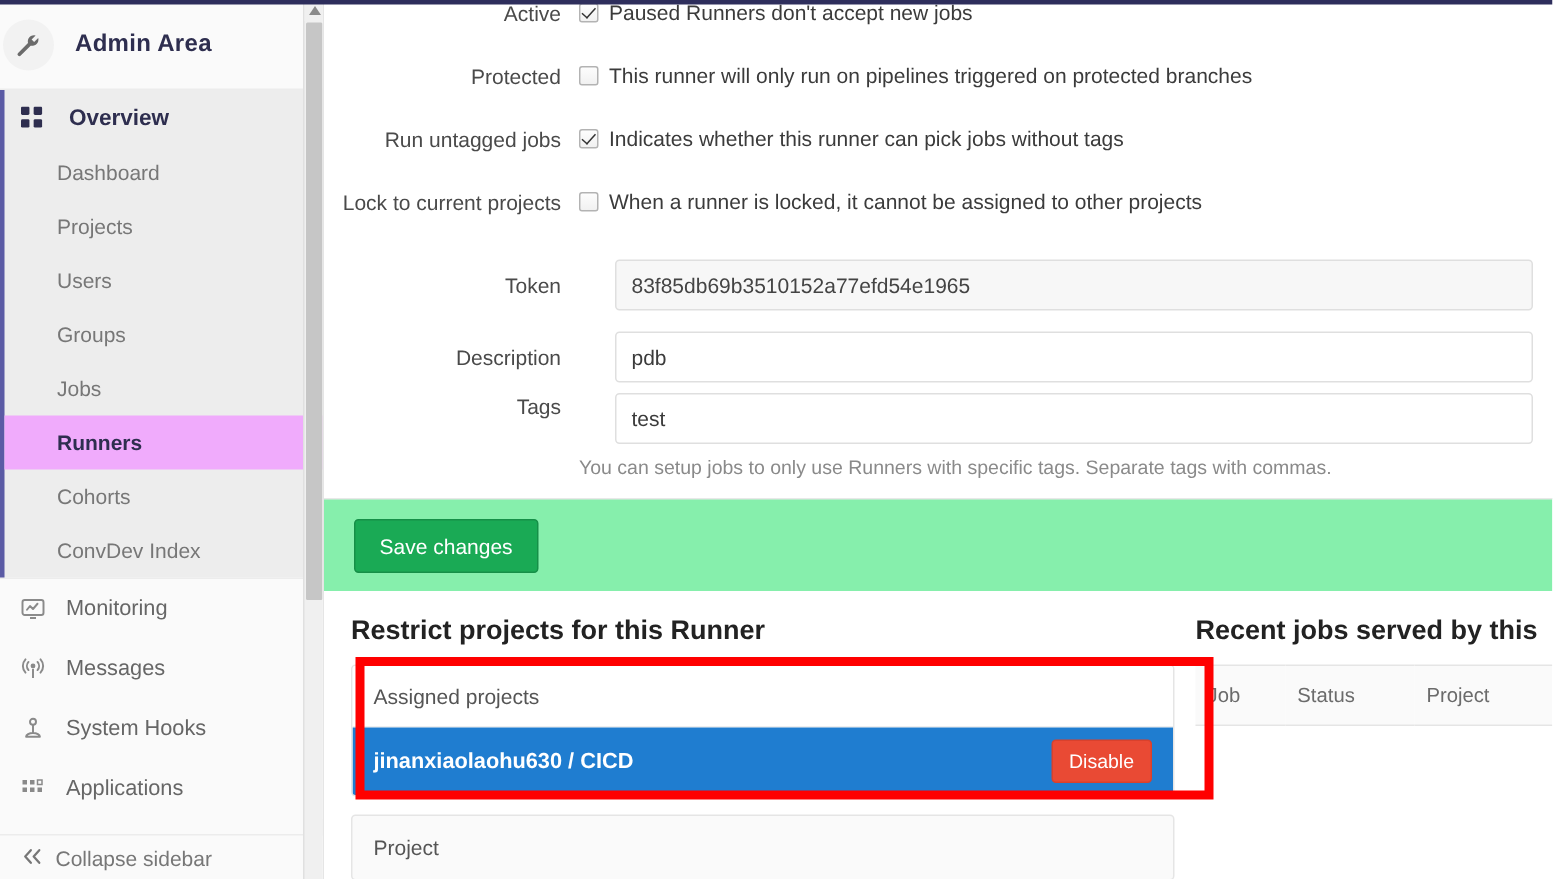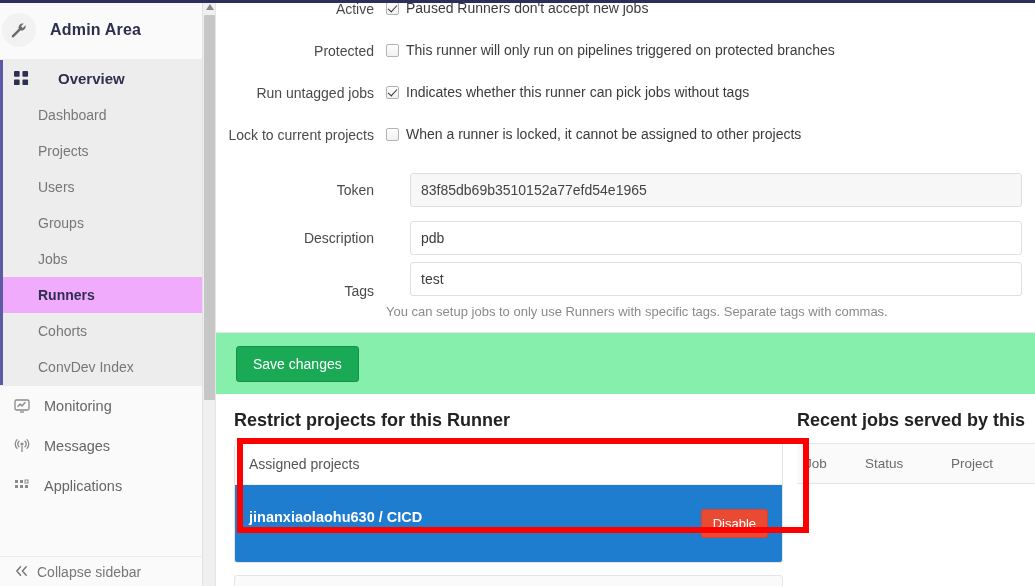--- a/index.html
+++ b/index.html
@@ -61,21 +61,21 @@
     border-left: 3px solid #5b5ba5;
   }
   .nav-top {
     display: flex; align-items: center;
     height: 37px;
     padding-left: 11px;
     font-size: 15px; font-weight: bold;
     color: #2e2e4f;
   }
   .nav-top .nicon { width: 22px; display:flex; align-items:center; }
-  .nav-top .ntext { margin-left: 22px; }
+  .nav-top .ntext { margin-left: 10px; }
 
   .subitem {
     display: flex; align-items: center;
     height: 36px;
     padding-left: 35px;
     font-size: 14px;
     color: #777;
   }
   .subitem.active {
     color: #2e2e4f; font-weight: bold;
@@ -241,22 +241,22 @@
   }
   .card-head {
     padding: 12px 14px;
     font-size: 14px;
     color: #555;
     background: #fff;
     border-bottom: 1px solid #eee;
   }
   .proj-row {
     background: #1f7dd0;
-    display: flex; align-items: flex-start; justify-content: space-between;
-    padding: 24px 14px;
+    display: flex; align-items: center; justify-content: space-between;
+    padding: 8px 14px;
     min-height: 44px;
   }
   .proj-name {
     color: #fff; font-weight: bold; font-size: 14.5px;
   }
   .btn-disable {
     background: #e94a34;
     border: 1px solid #d9412c;
     color: #fff;
     font-size: 13px;
@@ -373,20 +373,29 @@
       <span class="nicon">
         <svg width="16" height="16" viewBox="0 0 16 16" fill="none" stroke="#8a8a8a" stroke-width="1.3">
           <circle cx="8" cy="6" r="1.6" fill="#8a8a8a" stroke="none"></circle>
           <path d="M5 3.3a4 4 0 0 0 0 5.4M11 3.3a4 4 0 0 1 0 5.4M3 1.6a6.4 6.4 0 0 0 0 8.8M13 1.6a6.4 6.4 0 0 1 0 8.8" stroke-linecap="round"></path>
           <path d="M8 8v6"></path>
         </svg>
       </span>
       <span class="ntext">Messages</span>
     </div>
 
+    <div class="nav-plain">
+      <span class="nicon">
+        <svg width="16" height="16" viewBox="0 0 16 16" fill="none" stroke="#8a8a8a" stroke-width="1.3">
+          <circle cx="8" cy="3.2" r="2"></circle>
+          <path d="M8 5.2v5.4M8 10.6c-2.6 0-4.6 1.3-4.6 2.6h9.2c0-1.3-2-2.6-4.6-2.6z" stroke-linejoin="round"></path>
+        </svg>
+      </span>
+      <span class="ntext">System Hooks</span>
+    </div>
 
     <div class="nav-plain">
       <span class="nicon">
         <svg width="16" height="16" viewBox="0 0 16 16" fill="#8a8a8a">
           <rect x="1" y="2" width="3" height="3"></rect>
             <rect x="6" y="2" width="3" height="3"></rect>
             <rect x="11" y="2" width="3" height="3" fill="none" stroke="#8a8a8a"></rect>
           <rect x="1" y="7" width="3" height="3"></rect>
             <rect x="6" y="7" width="3" height="3"></rect>
             <rect x="11" y="7" width="3" height="3"></rect>
@@ -457,21 +466,21 @@
         </div>
       </div>
 
       <div class="form-row" style="min-height:48px; align-items:center;">
         <div class="form-label">Description</div>
         <div class="form-ctrl">
           <input class="txt-input" type="text" value="pdb" style="">
         </div>
       </div>
 
-      <div class="form-row" style="min-height:48px; align-items:center;">
+      <div class="form-row" style="min-height:48px; ">
         <div class="form-label">Tags</div>
         <div class="form-ctrl" style="flex-direction:column;">
           <input class="txt-input" type="text" value="test" style="">
           <div class="help-text">You can setup jobs to only use Runners with specific tags. Separate tags with commas.</div>
         </div>
       </div>
 
       <div class="form-footer">
         <button class="btn-save">Save changes</button>
       </div>

